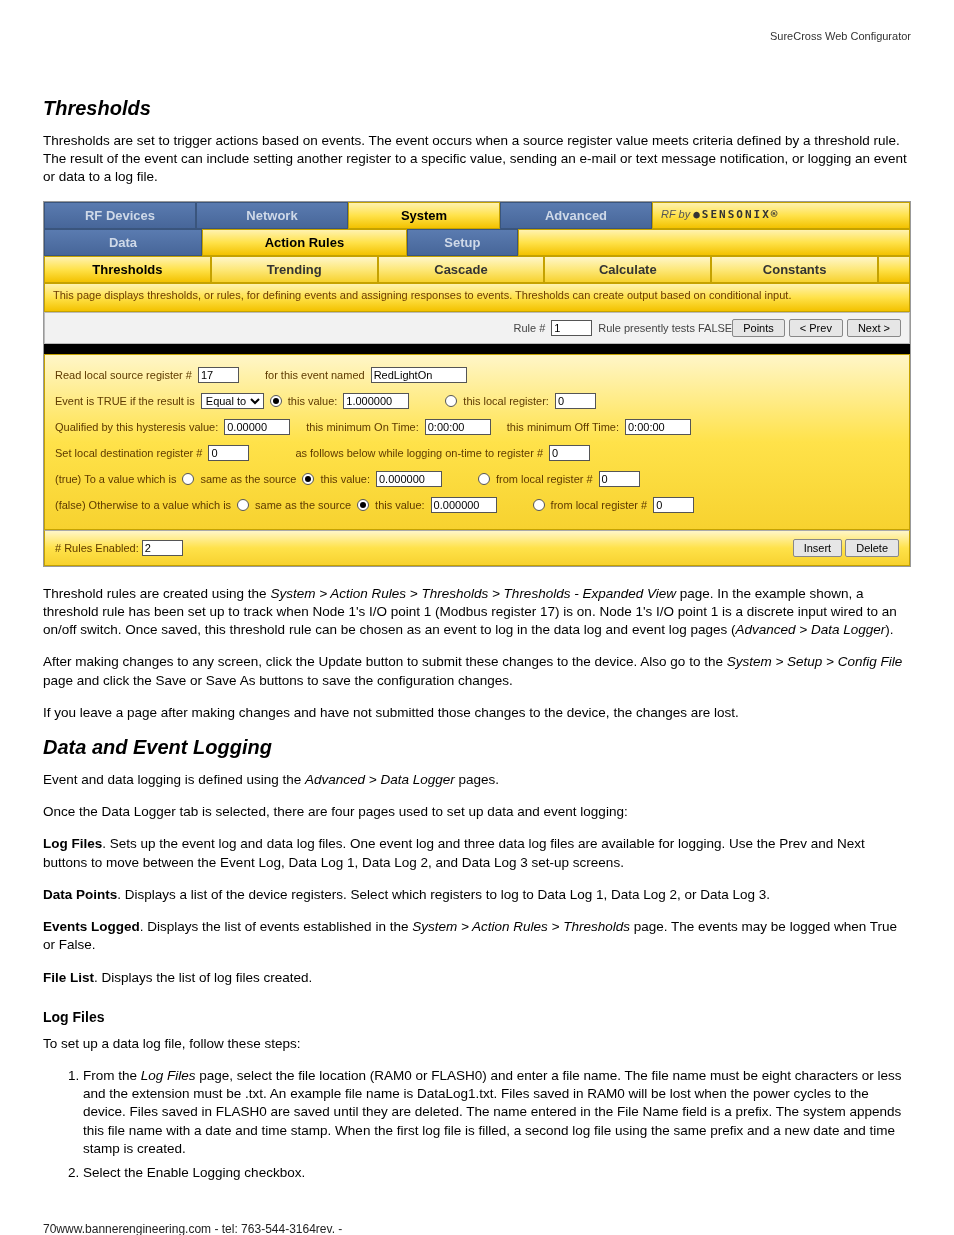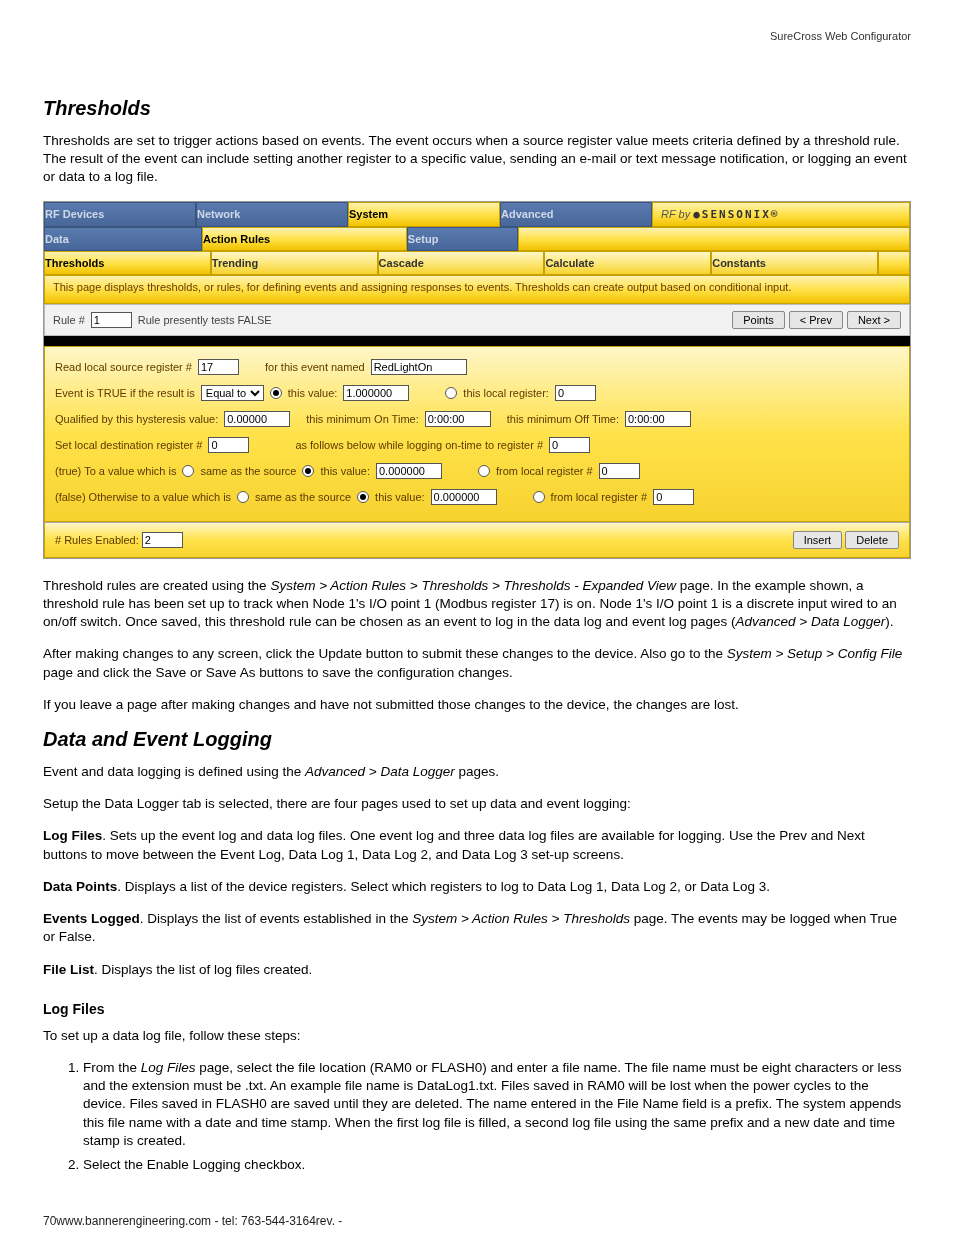--- a/index.html
+++ b/index.html
@@ -36,25 +36,25 @@
   .config {
     border: 1px solid #999;
     font-family: Verdana, Arial, sans-serif;
     font-size: 11px;
     margin: 6px 0 18px 0;
     background: #fff;
   }
   .tab-row { display: flex; }
   .tab {
     flex: 1 1 0;
-    text-align: left;
+    text-align: center;
     padding: 5px 0;
     border: 1px solid #c5a200;
     font-weight: bold;
-    font-size: 11px;
+    font-size: 13px;
   }
   .tab.blue {
     background: linear-gradient(#5a7bb0, #476699);
     color: #cfd9e8;
     border-color: #3a557d;
   }
   .tab.yellow {
     background: linear-gradient(#fff2b0, #ffe24a, #f3c200);
     color: #000;
   }
@@ -74,21 +74,21 @@
   }
   .brand b { letter-spacing: 2px; font-style: normal; color:#333; font-family: monospace; }
   .desc {
     background: linear-gradient(#fff2b0, #ffe24a, #f3c200);
     color: #6b3a00;
     font-size: 11px;
     padding: 5px 8px 10px 8px;
     border: 1px solid #c5a200;
   }
   .rule-bar {
-    display:flex; align-items:center; justify-content:space-between;
+    display:flex; align-items:center; justify-content:flex-end;
     padding: 6px 8px;
     border: 1px solid #bbb;
     background:#f2f2f2;
     font-size:11px;
     color:#444;
   }
   .rule-bar .left { display:flex; align-items:center; gap:6px; }
   .rule-bar .btns { display:flex; gap:4px; }
   button.win {
     font-family: inherit;
@@ -252,21 +252,21 @@
   </p>
   <p>
     <span>After making changes to any screen, click the Update button to submit these changes to the device. Also go to the </span><span class="italic">System &gt; Setup &gt; Config File</span><span> page and click the Save or Save As buttons to save the configuration changes.</span>
   </p>
   <p>If you leave a page after making changes and have not submitted those changes to the device, the changes are lost.</p>
 
   <h2 class="section">Data and Event Logging</h2>
   <p>
     <span>Event and data logging is defined using the </span><span class="italic">Advanced &gt; Data Logger</span><span> pages.</span>
   </p>
-  <p>Setup the Data Logger tab is selected, there are four pages used to set up data and event logging:</p>
+  <p>Once the Data Logger tab is selected, there are four pages used to set up data and event logging:</p>
   <p><span class="bold">Log Files</span><span>. Sets up the event log and data log files. One event log and three data log files are available for logging. Use the Prev and Next buttons to move between the Event Log, Data Log 1, Data Log 2, and Data Log 3 set-up screens.</span></p>
   <p><span class="bold">Data Points</span><span>. Displays a list of the device registers. Select which registers to log to Data Log 1, Data Log 2, or Data Log 3.</span></p>
   <p><span class="bold">Events Logged</span><span>. Displays the list of events established in the </span><span class="italic">System &gt; Action Rules &gt; Thresholds</span><span> page. The events may be logged when True or False.</span></p>
   <p><span class="bold">File List</span><span>. Displays the list of log files created.</span></p>
 
   <h3 class="subhead">Log Files</h3>
   <p>To set up a data log file, follow these steps:</p>
   <ol>
     <li><span>From the </span><span class="italic">Log Files</span><span> page, select the file location (RAM0 or FLASH0) and enter a file name. The file name must be eight characters or less and the extension must be .txt. An example file name is DataLog1.txt. Files saved in RAM0 will be lost when the power cycles to the device. Files saved in FLASH0 are saved until they are deleted. The name entered in the File Name field is a prefix. The system appends this file name with a date and time stamp. When the first log file is filled, a second log file using the same prefix and a new date and time stamp is created.</span></li>
     <li>Select the Enable Logging checkbox.</li>

